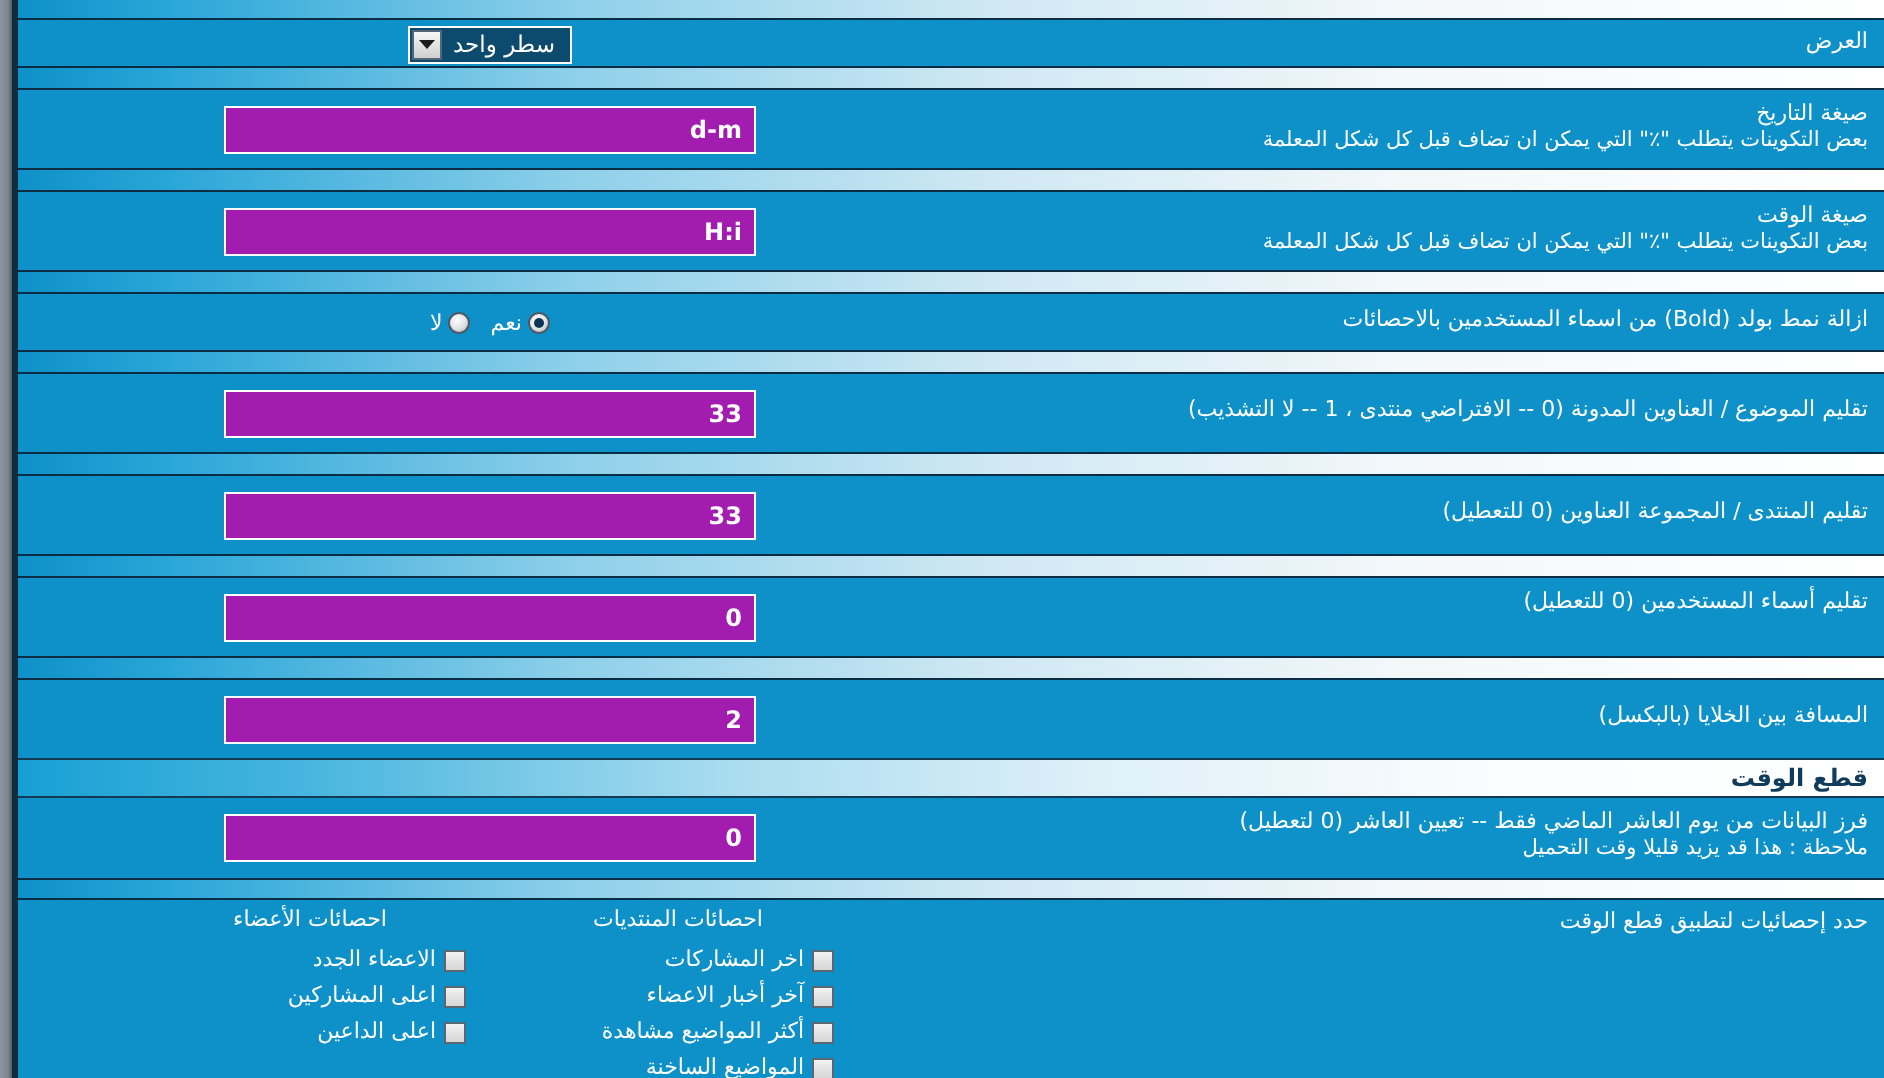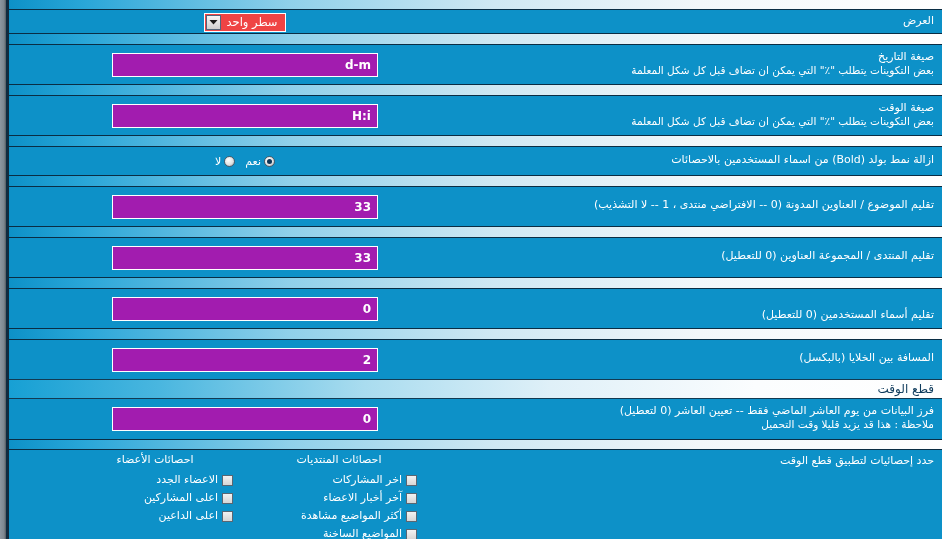--- a/index.html
+++ b/index.html
@@ -72,21 +72,21 @@
     background: linear-gradient(to left, #ffffff 0%, #fbfdfe 20%, #dff0f8 42%, #a9dcef 62%, #49b6df 84%, #17a0d4 100%);
     border-top: 1px solid #123a52;
     border-bottom: 1px solid #123a52;
     box-sizing: border-box;
   }
   .section-band .section-title {
     position: absolute;
     top: 2px;
     right: 8px;
     font-size: 12px;
-    font-weight: normal;
+    font-weight: bold;
     color: #0f3b5c;
     letter-spacing: 0;
   }
 
   
   .row {
     position: relative;
     background: #0d91c8;
     box-sizing: border-box;
   }
@@ -130,21 +130,21 @@
     direction: ltr;
     outline: none;
   }
 
   
   .select-box {
     position: relative;
     display: inline-flex;
     align-items: center;
     height: 19px;
-    background: #ef4444;
+    background: #0c4a6e;
     border: 1px solid #ffffff;
     box-sizing: border-box;
     padding: 0 6px 0 0;
     direction: rtl;
   }
   .select-box .sel-text {
     font-size: 11.5px;
     color: #ffffff;
     padding: 0 2px 0 4px;
     white-space: nowrap;
@@ -328,21 +328,21 @@
     <div class="row" style="height:39px;">
       <div class="row-label" style="top:11px;">تقليم المنتدى / المجموعة العناوين (0 للتعطيل)</div>
       <div class="field-wrap" style="top:7px;height:26px;">
         <input class="txt" type="text" value="33" style="">
       </div>
     </div>
 
     <div class="divider"></div>
 
     <div class="row" style="height:39px;">
-      <div class="row-label" style="top:19px;text-align:right;">تقليم أسماء المستخدمين (0 للتعطيل)</div>
+      <div class="row-label" style="top:5px;text-align:right;">تقليم أسماء المستخدمين (0 للتعطيل)</div>
       <div class="field-wrap" style="top:7px;height:26px;">
         <input class="txt" type="text" value="0" style="">
       </div>
     </div>
 
     <div class="divider"></div>
 
     <div class="row" style="height:39px;">
       <div class="row-label" style="top:11px;">المسافة بين الخلايا (بالبكسل)</div>
       <div class="field-wrap" style="top:7px;height:26px;">

